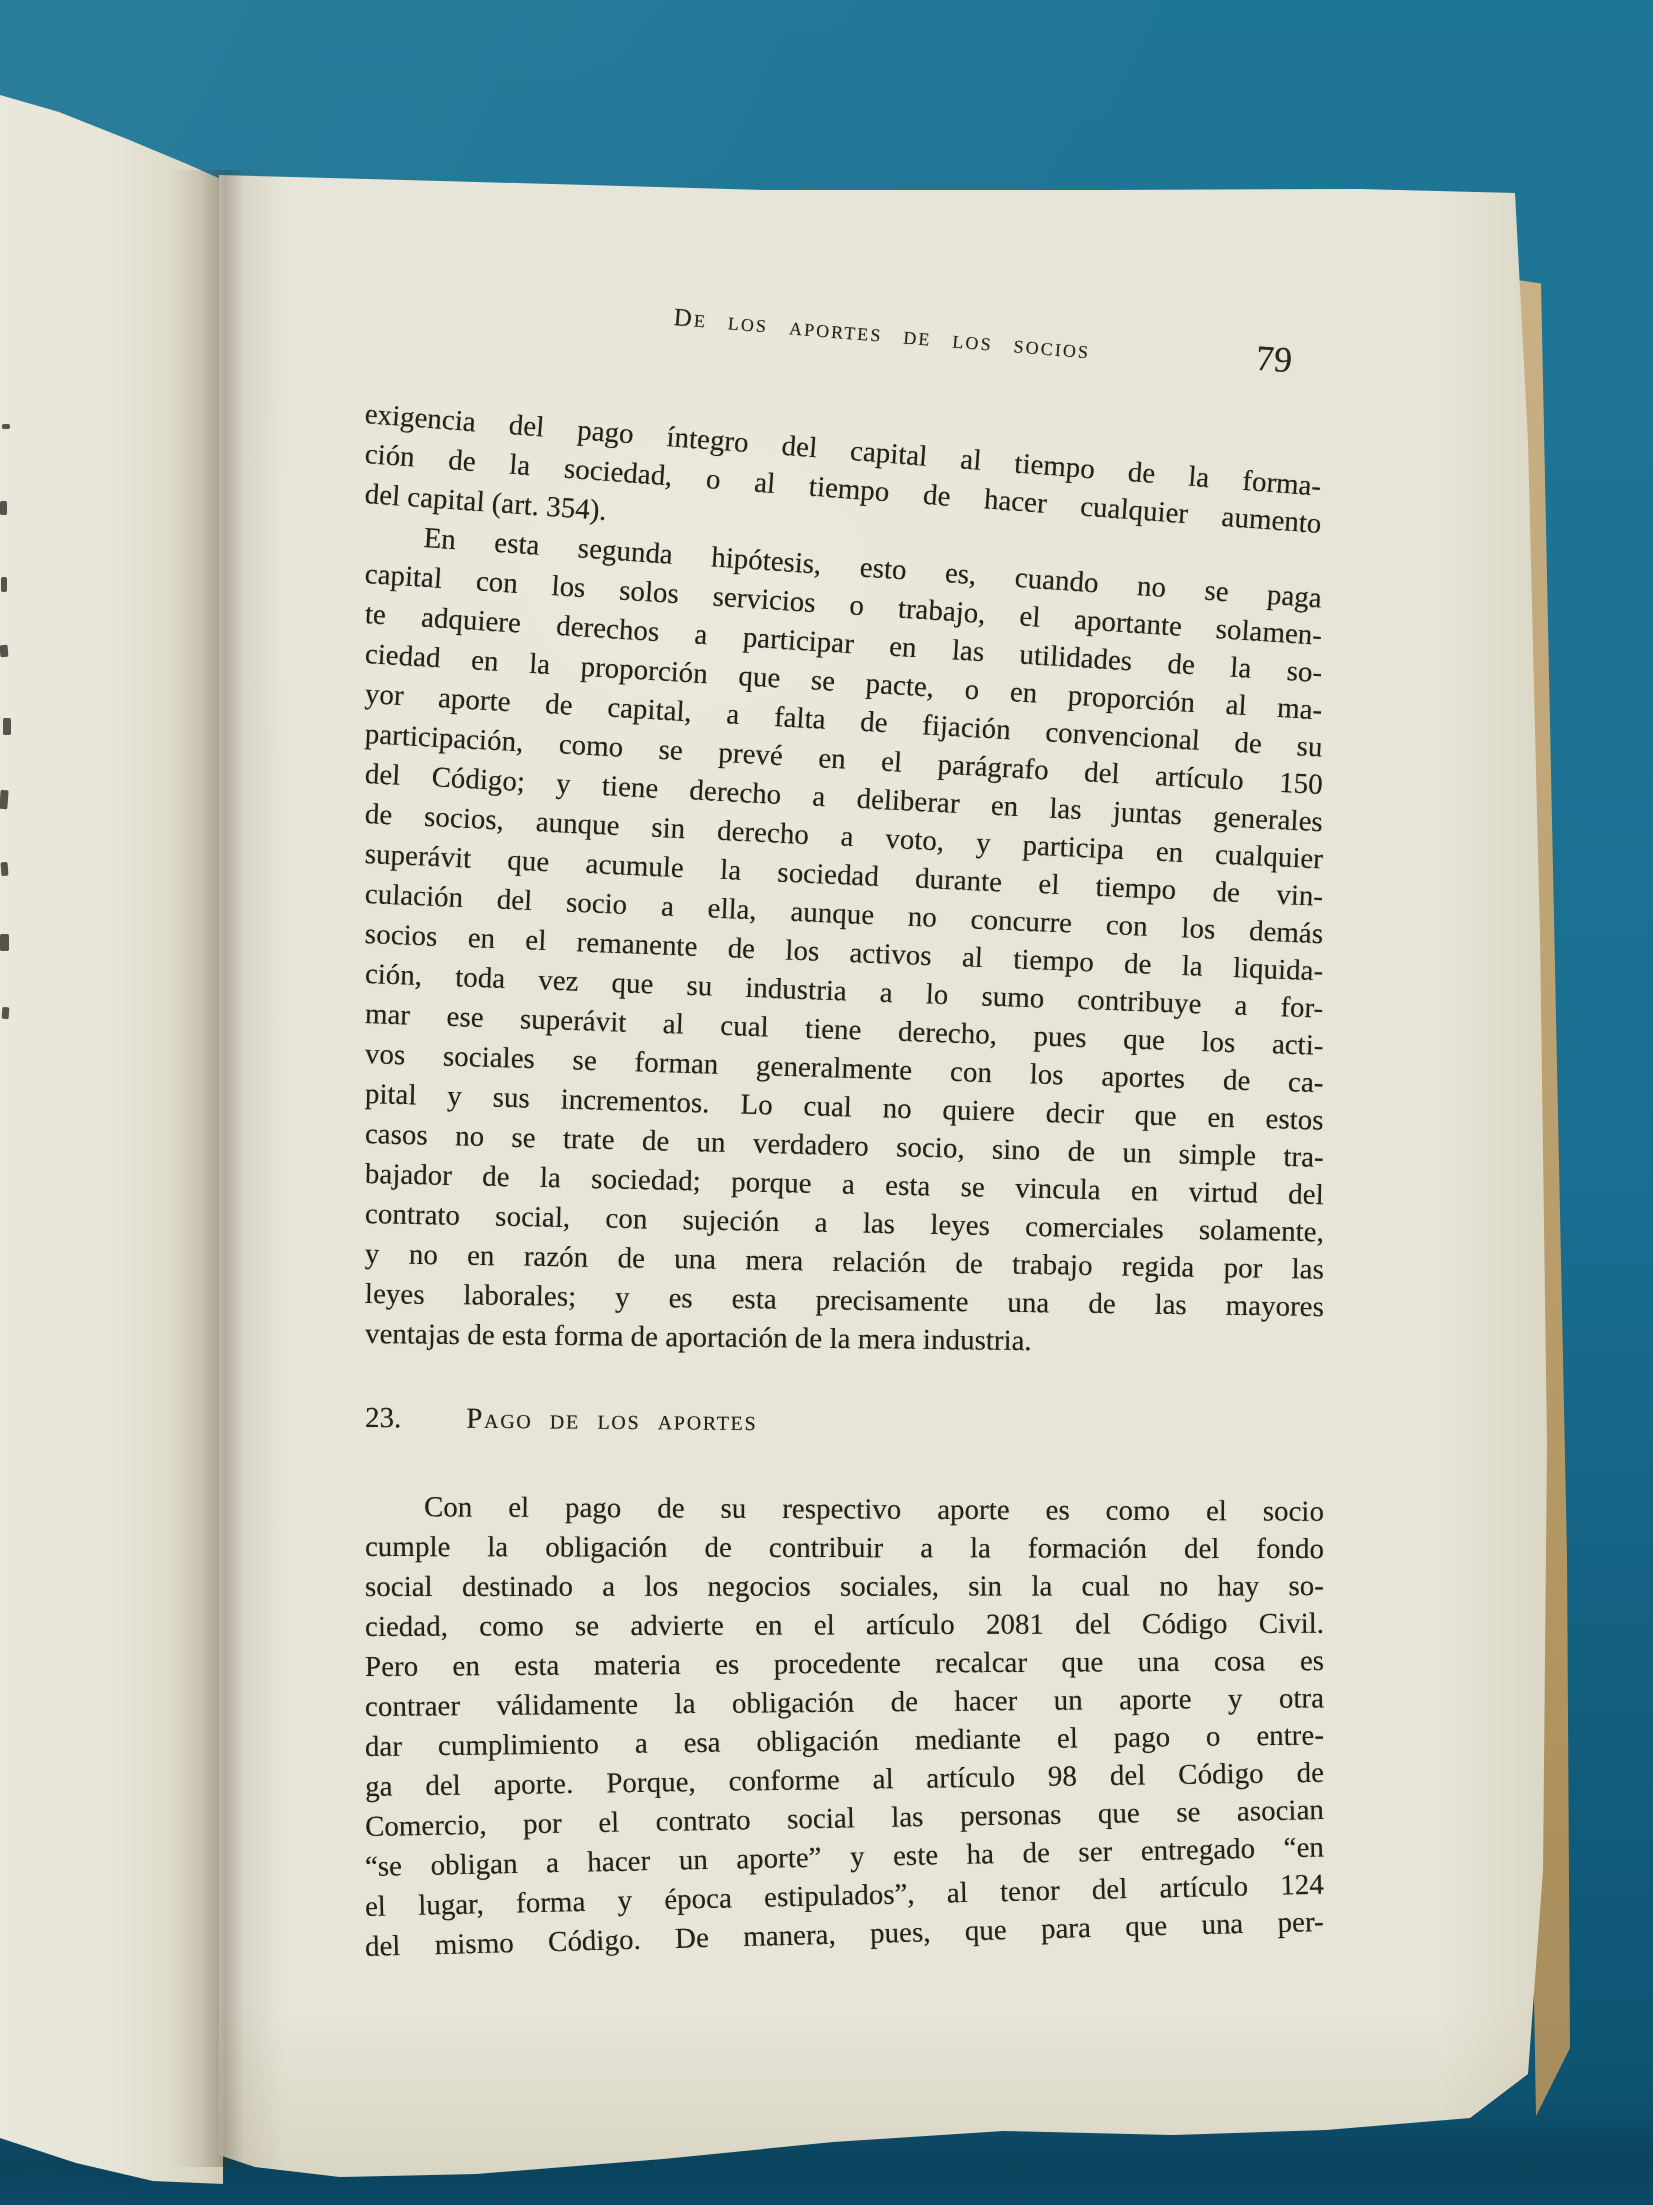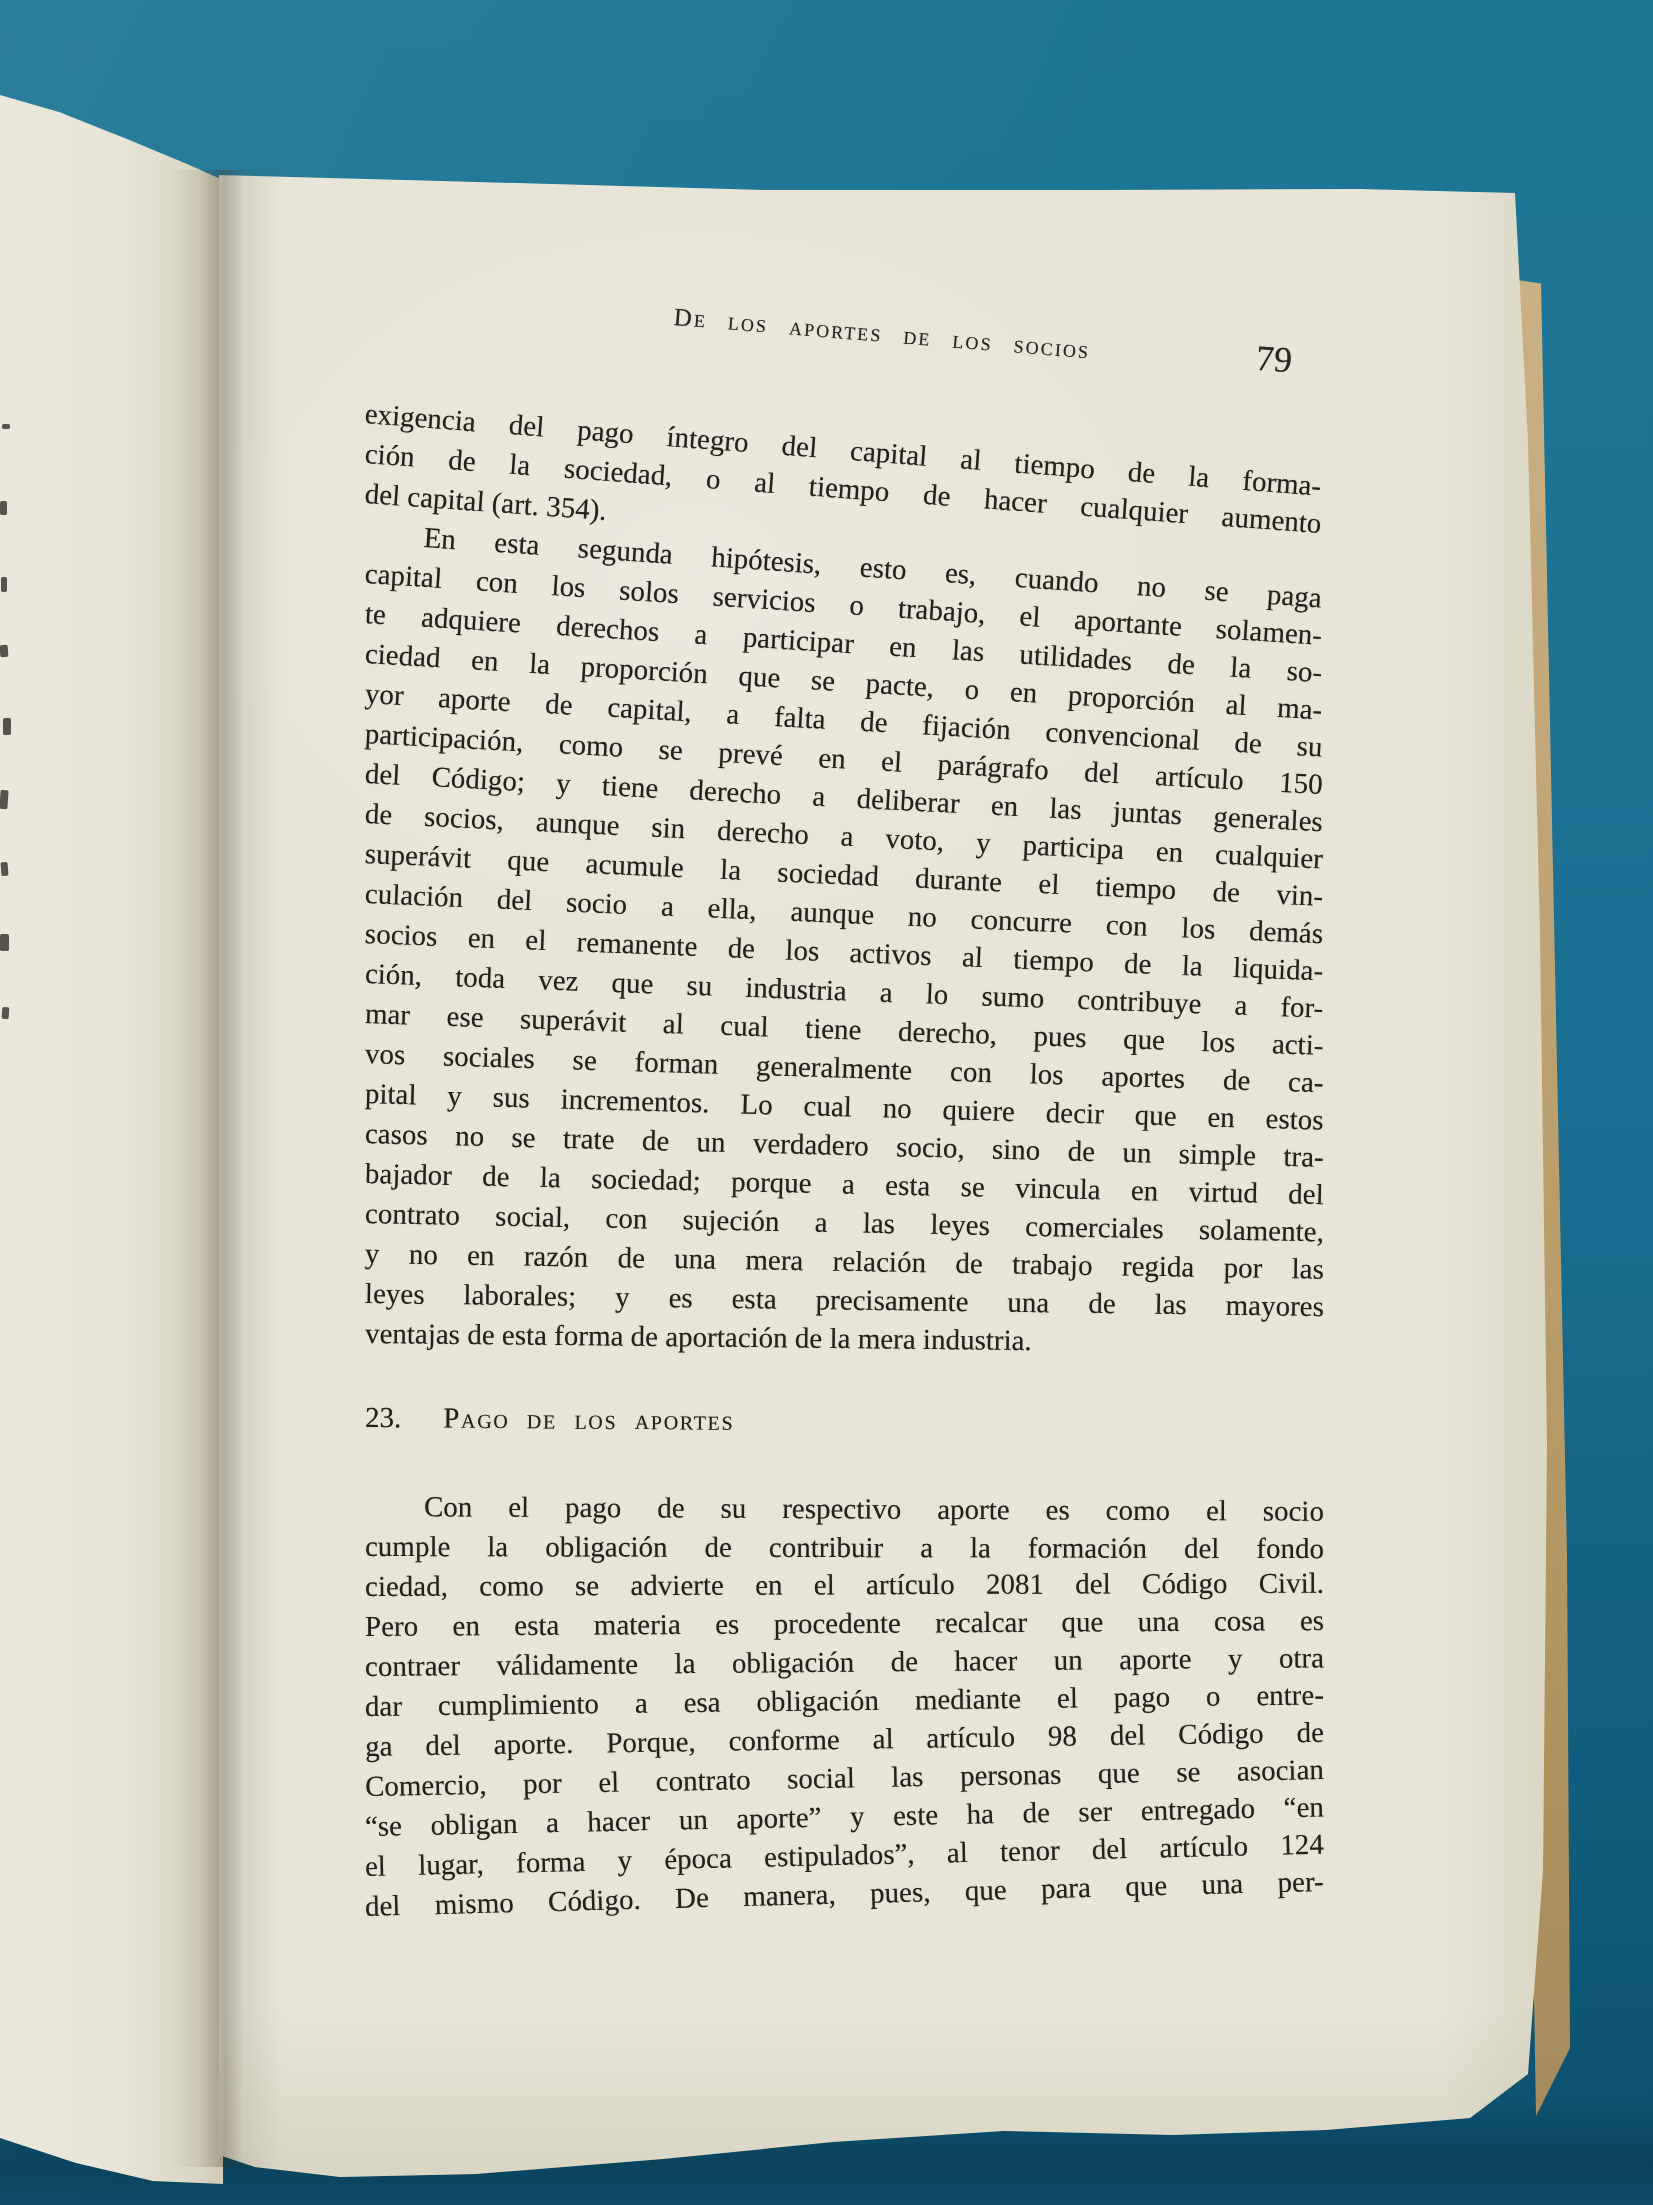--- a/index.html
+++ b/index.html
@@ -40,21 +40,21 @@
     text-shadow:0 0 1px rgba(40,36,28,0.45);white-space:nowrap;}
   .page-number{position:absolute;left:1256px;top:338px;z-index:6;transform:rotate(4.1deg);
     font-size:36px;color:#26251e;text-shadow:0 0 1px rgba(40,36,28,0.45);}
 
   .text-column{position:absolute;left:365px;top:393px;width:959px;z-index:6;}
   .line{position:relative;width:959px;height:40px;line-height:40px;font-size:29px;color:#232219;
     transform-origin:0% 50%;text-shadow:0 0 1px rgba(40,36,28,0.45);}
   .line.just{text-align:justify;text-align-last:justify;}
   .line.ind{text-indent:59px;}
   .line.heading{margin-top:44px;margin-bottom:49px;}
-  .h-num{margin-right:42px;}
+  .h-num{margin-right:65px;}
   .h-title{font-variant:small-caps;letter-spacing:1.7px;word-spacing:8.5px;}
 </style>
 </head>
 <body>
 
 <div class="scene">
   <div class="bottom-shadow"></div>
   <div class="page-left"></div>
   <div class="fore-edge"></div>
   <div class="page-main"></div>
@@ -95,20 +95,21 @@
       <div class="line just" style="transform: rotate(1.59deg);">pital y sus incrementos. Lo cual no quiere decir que en estos</div>
       <div class="line just" style="transform: rotate(1.42deg);">casos no se trate de un verdadero socio, sino de un simple tra-</div>
       <div class="line just" style="transform: rotate(1.26deg);">bajador de la sociedad; porque a esta se vincula en virtud del</div>
       <div class="line just" style="transform: rotate(1.1deg);">contrato social, con sujeción a las leyes comerciales solamente,</div>
       <div class="line just" style="transform: rotate(0.94deg);">y no en razón de una mera relación de trabajo regida por las</div>
       <div class="line just" style="transform: rotate(0.78deg);">leyes laborales; y es esta precisamente una de las mayores</div>
       <div class="line" style="transform: rotate(0.61deg);">ventajas de esta forma de aportación de la mera industria.</div>
       <div class="line heading" style="transform: rotate(0.45deg);"><span class="h-num">23.</span><span class="h-title">Pago de los aportes</span></div>
       <div class="line just ind" style="transform: rotate(0.29deg);">Con el pago de su respectivo aporte es como el socio</div>
       <div class="line just" style="transform: rotate(0.13deg);">cumple la obligación de contribuir a la formación del fondo</div>
+      <div class="line just" style="transform: rotate(-0.04deg);">social destinado a los negocios sociales, sin la cual no hay so-</div>
       <div class="line just" style="transform: rotate(-0.2deg);">ciedad, como se advierte en el artículo 2081 del Código Civil.</div>
       <div class="line just" style="transform: rotate(-0.36deg);">Pero en esta materia es procedente recalcar que una cosa es</div>
       <div class="line just" style="transform: rotate(-0.52deg);">contraer válidamente la obligación de hacer un aporte y otra</div>
       <div class="line just" style="transform: rotate(-0.69deg);">dar cumplimiento a esa obligación mediante el pago o entre-</div>
       <div class="line just" style="transform: rotate(-0.85deg);">ga del aporte. Porque, conforme al artículo 98 del Código de</div>
       <div class="line just" style="transform: rotate(-1.01deg);">Comercio, por el contrato social las personas que se asocian</div>
       <div class="line just" style="transform: rotate(-1.17deg);">“se obligan a hacer un aporte” y este ha de ser entregado “en</div>
       <div class="line just" style="transform: rotate(-1.34deg);">el lugar, forma y época estipulados”, al tenor del artículo 124</div>
       <div class="line just" style="transform: rotate(-1.5deg);">del mismo Código. De manera, pues, que para que una per-</div>
     </div>

